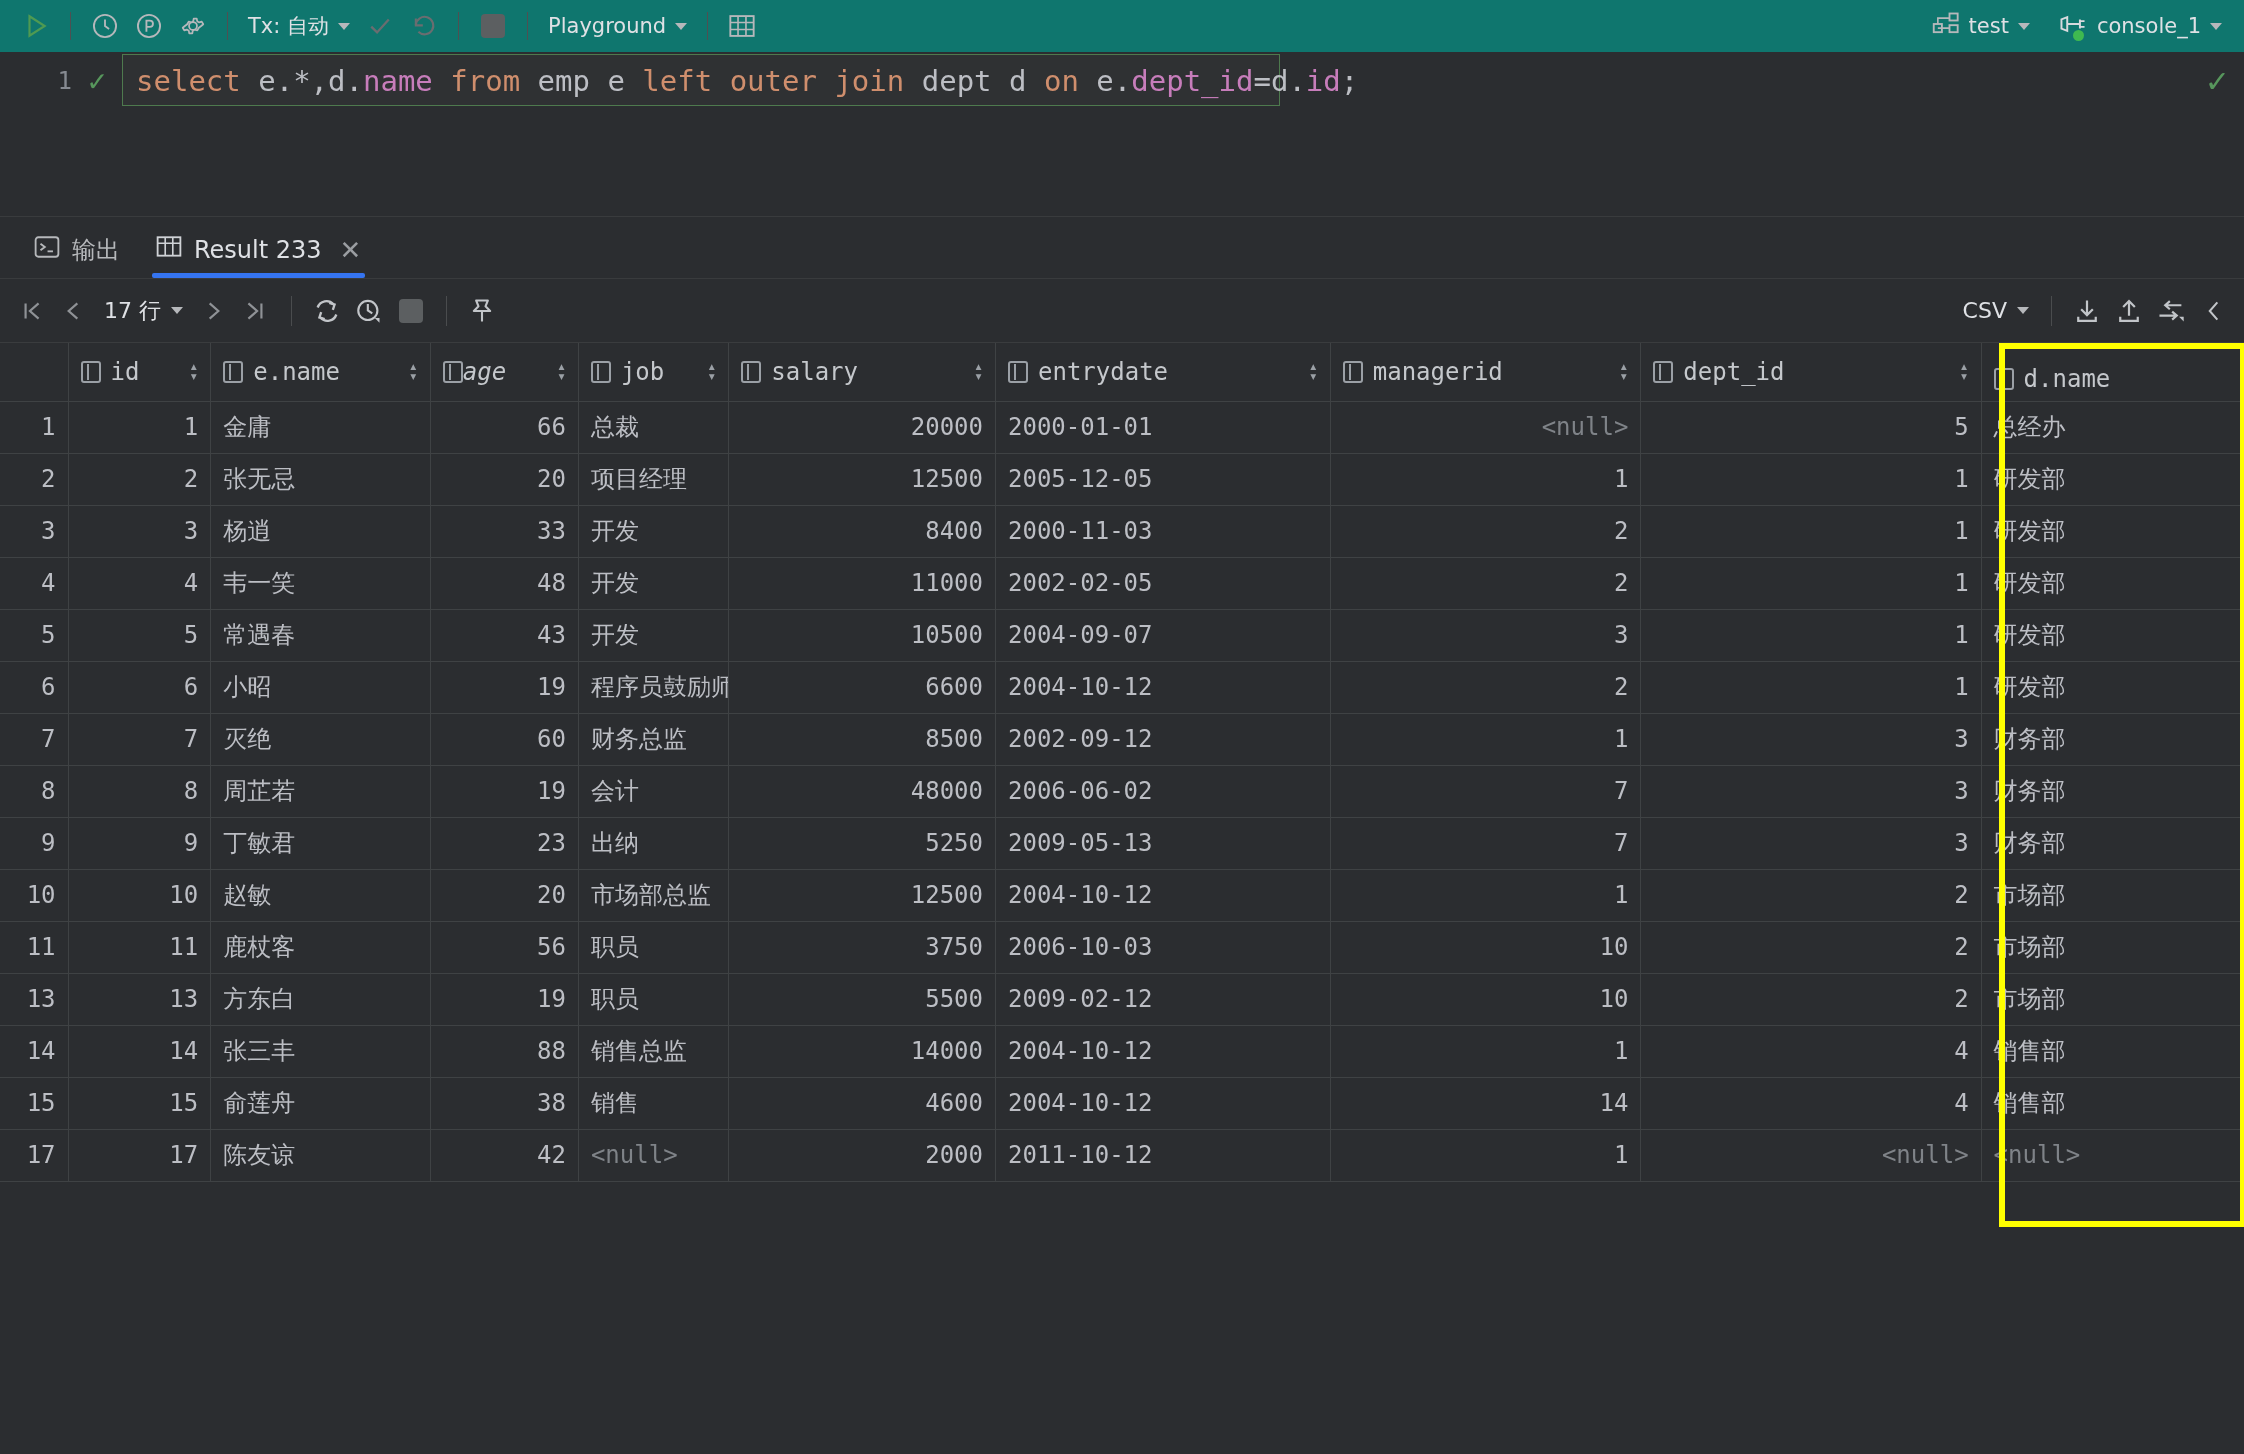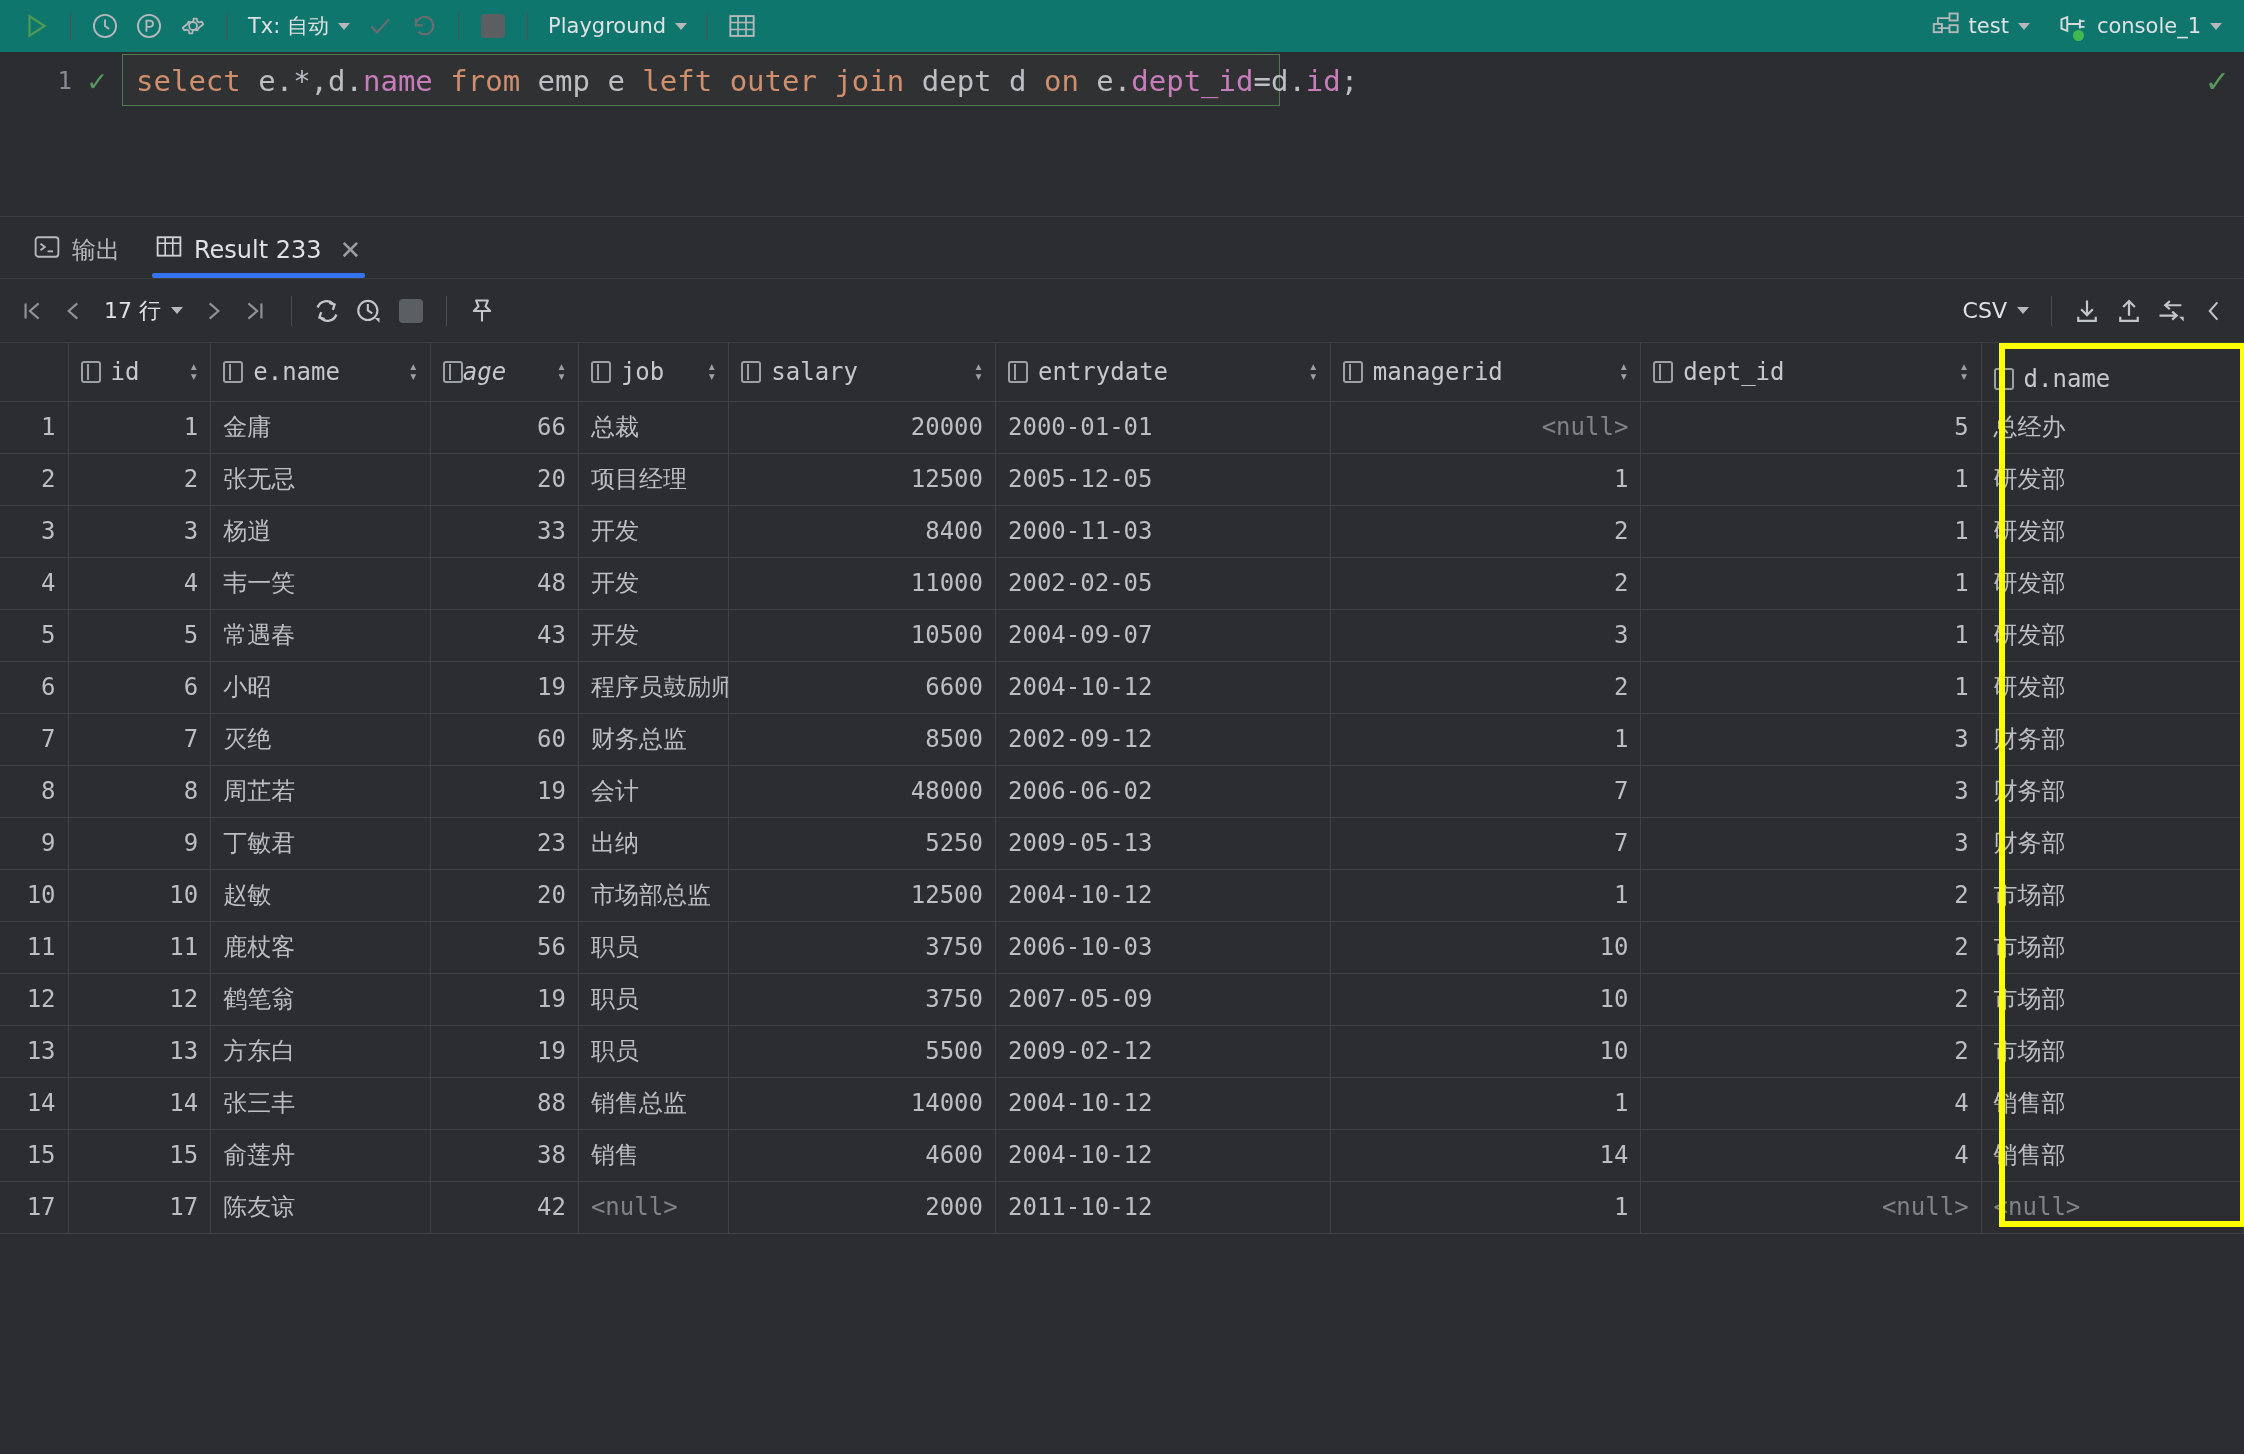--- a/index.html
+++ b/index.html
@@ -584,32 +584,20 @@
             <td class="txt">鹿杖客</td>
             <td class="num">56</td>
             <td class="txt">职员</td>
             <td class="num">3750</td>
             <td class="txt">2006-10-03</td>
             <td class="num">10</td>
             <td class="num">2</td>
             <td class="txt">市场部</td>
           </tr>
           <tr>
-            <td class="rownum">12</td>
-            <td class="num">12</td>
-            <td class="txt">鹤笔翁</td>
-            <td class="num">19</td>
-            <td class="txt">职员</td>
-            <td class="num">3750</td>
-            <td class="txt">2007-05-09</td>
-            <td class="num">10</td>
-            <td class="num">2</td>
-            <td class="txt">市场部</td>
-          </tr>
-          <tr>
             <td class="rownum">13</td>
             <td class="num">13</td>
             <td class="txt">方东白</td>
             <td class="num">19</td>
             <td class="txt">职员</td>
             <td class="num">5500</td>
             <td class="txt">2009-02-12</td>
             <td class="num">10</td>
             <td class="num">2</td>
             <td class="txt">市场部</td>

